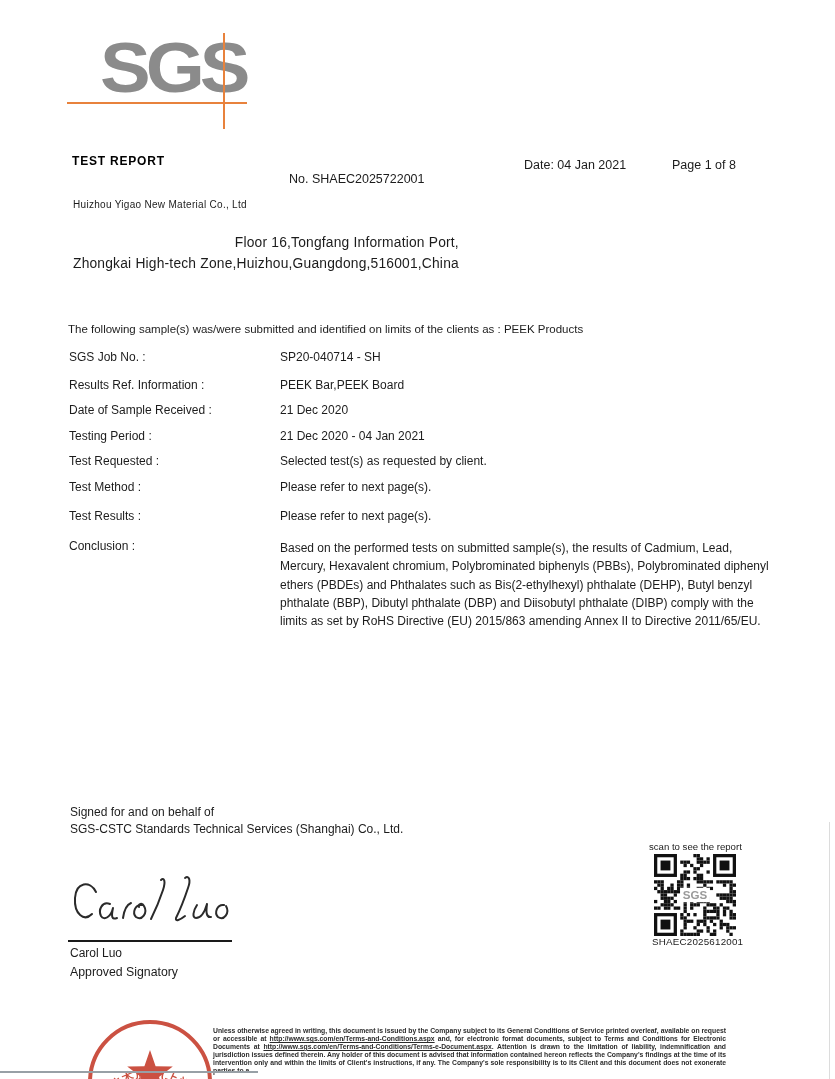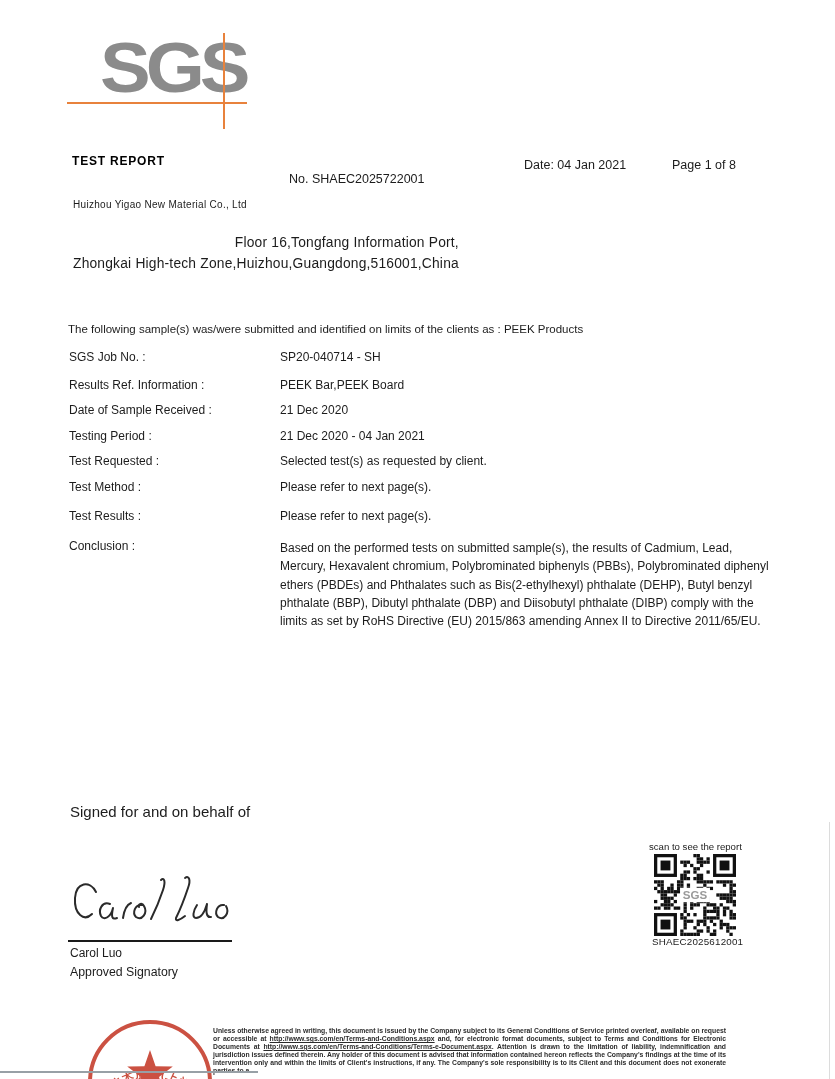--- a/index.html
+++ b/index.html
@@ -41,21 +41,21 @@
 
   .field-row {
     position: absolute; left: 69px; right: 62px;
     display: flex; align-items: flex-start;
     font-size: 12px;
   }
   .field-label { width: 211px; flex: 0 0 211px; }
   .field-value { flex: 1; }
   .conclusion-value { line-height: 18.3px; max-width: 497px; }
 
-  .signed-block { left: 70px; top: 804px; font-size: 15px; line-height: 16.5px; }
+  .signed-block { left: 70px; top: 804px; font-size: 12px; line-height: 16.5px; }
 
   .signature-svg { left: 66px; top: 868px; }
   .signature-line { left: 68px; top: 940px; width: 164px; height: 2px; background: #1a1a1a; }
   .signatory-name { left: 70px; top: 946px; font-size: 12px; }
   .signatory-title { left: 70px; top: 965px; font-size: 12.3px; }
 
   .qr-caption { left: 649px; top: 841px; font-size: 9.6px; color: #222; }
   .qr-svg { left: 651px; top: 854px; }
   .qr-label { left: 652px; top: 936px; font-size: 9.8px; letter-spacing: 0.2px; }
 
@@ -123,20 +123,21 @@
     <div class="field-label">Test Results :</div>
     <div class="field-value">Please refer to next page(s).</div>
   </div>
   <div class="field-row" style="top:539px">
     <div class="field-label">Conclusion :</div>
     <div class="field-value conclusion-value">Based on the performed tests on submitted sample(s), the results of Cadmium, Lead, Mercury, Hexavalent chromium, Polybrominated biphenyls (PBBs), Polybrominated diphenyl ethers (PBDEs) and Phthalates such as Bis(2-ethylhexyl) phthalate (DEHP), Butyl benzyl phthalate (BBP), Dibutyl phthalate (DBP) and Diisobutyl phthalate (DIBP) comply with the limits as set by RoHS Directive (EU) 2015/863 amending Annex II to Directive 2011/65/EU.</div>
   </div>
 
   <div class="abs signed-block">
     <div>Signed for and on behalf of</div>
+    <div>SGS-CSTC Standards Technical Services (Shanghai) Co., Ltd.</div>
   </div>
 
   <svg class="abs signature-svg" width="180" height="72" viewBox="0 0 180 72">
     <g fill="none" stroke="#2a2a2a" stroke-width="2" stroke-linecap="round" stroke-linejoin="round">
       <path d="M30,24 C24,12 10,14 9,30 C8,46 18,54 26,46"></path>
       <path d="M44,36 C36,33 32,42 35,48 C38,53 45,49 47,40 C45,49 46,52 51,50"></path>
       <path d="M57,50 C58,43 60,37 65,35"></path>
       <path d="M76,37 C69,36 66,45 70,49 C76,53 82,45 78,38 C76,34 72,36 73,39"></path>
       <path d="M95,12 C98,9 100,13 97,22 C93,34 88,45 85,51"></path>
       <path d="M119,10 C123,7 125,12 122,20 C118,32 112,46 110,50 C109,54 114,52 119,48"></path>

